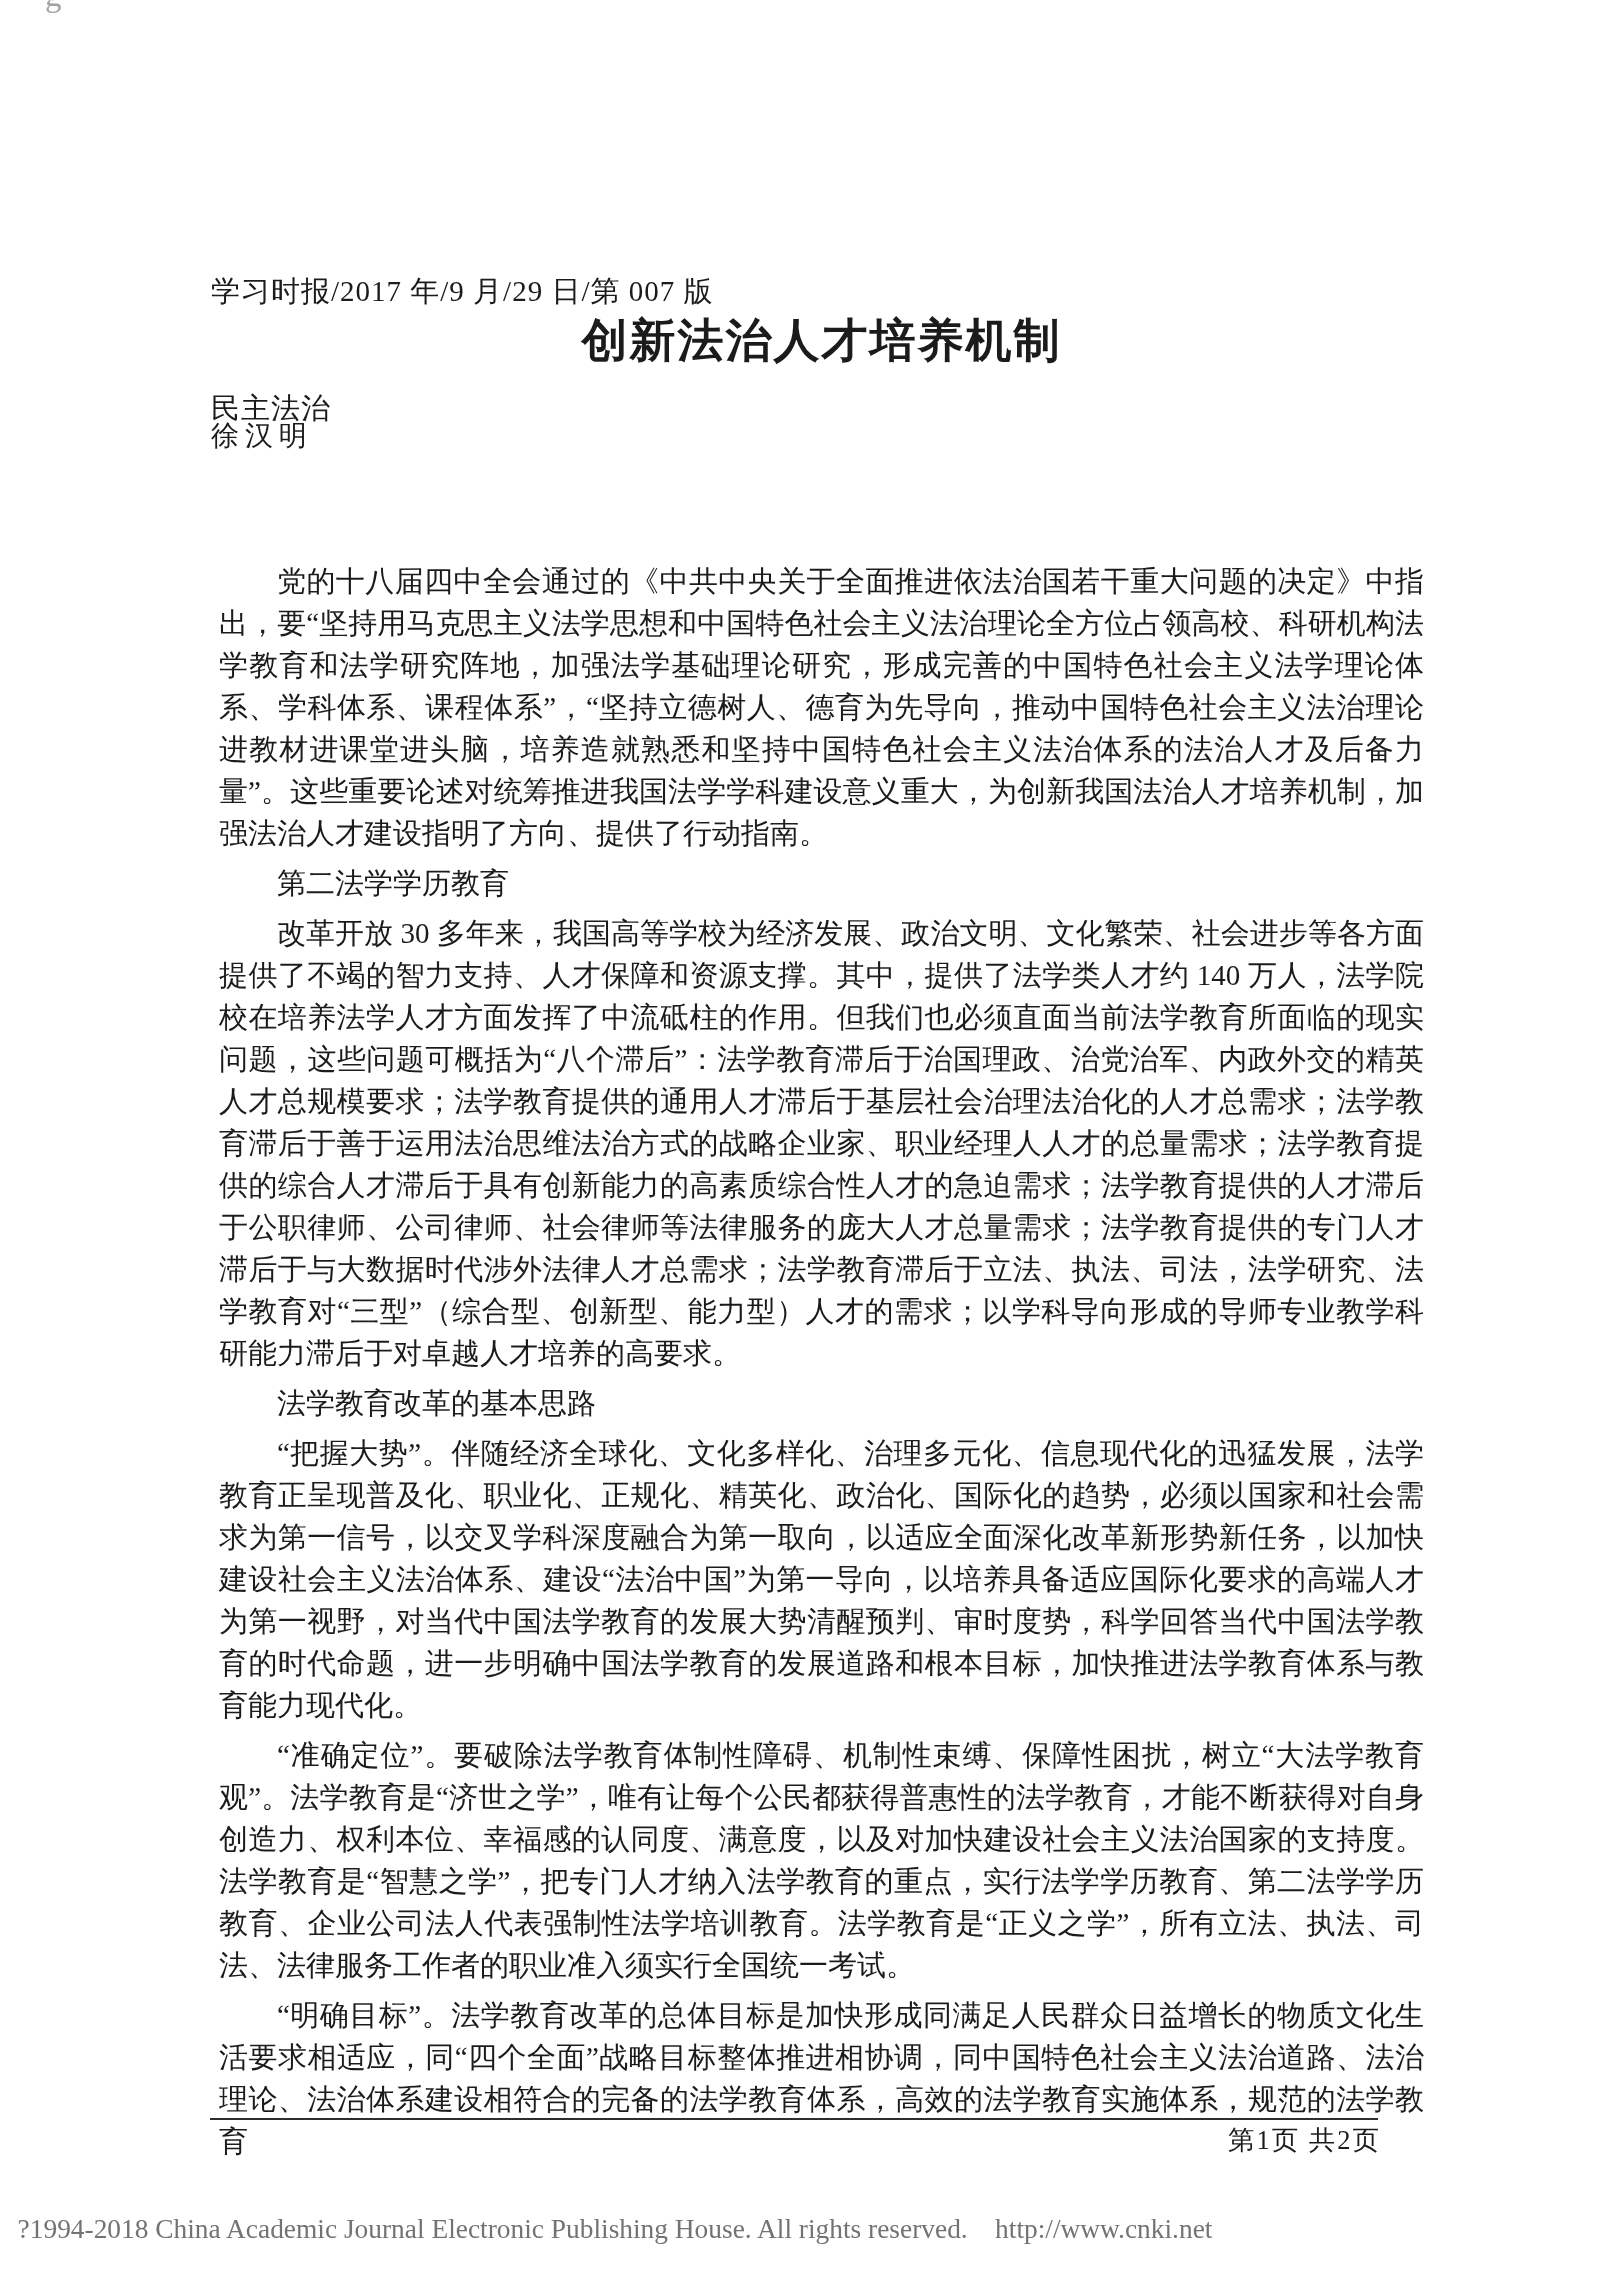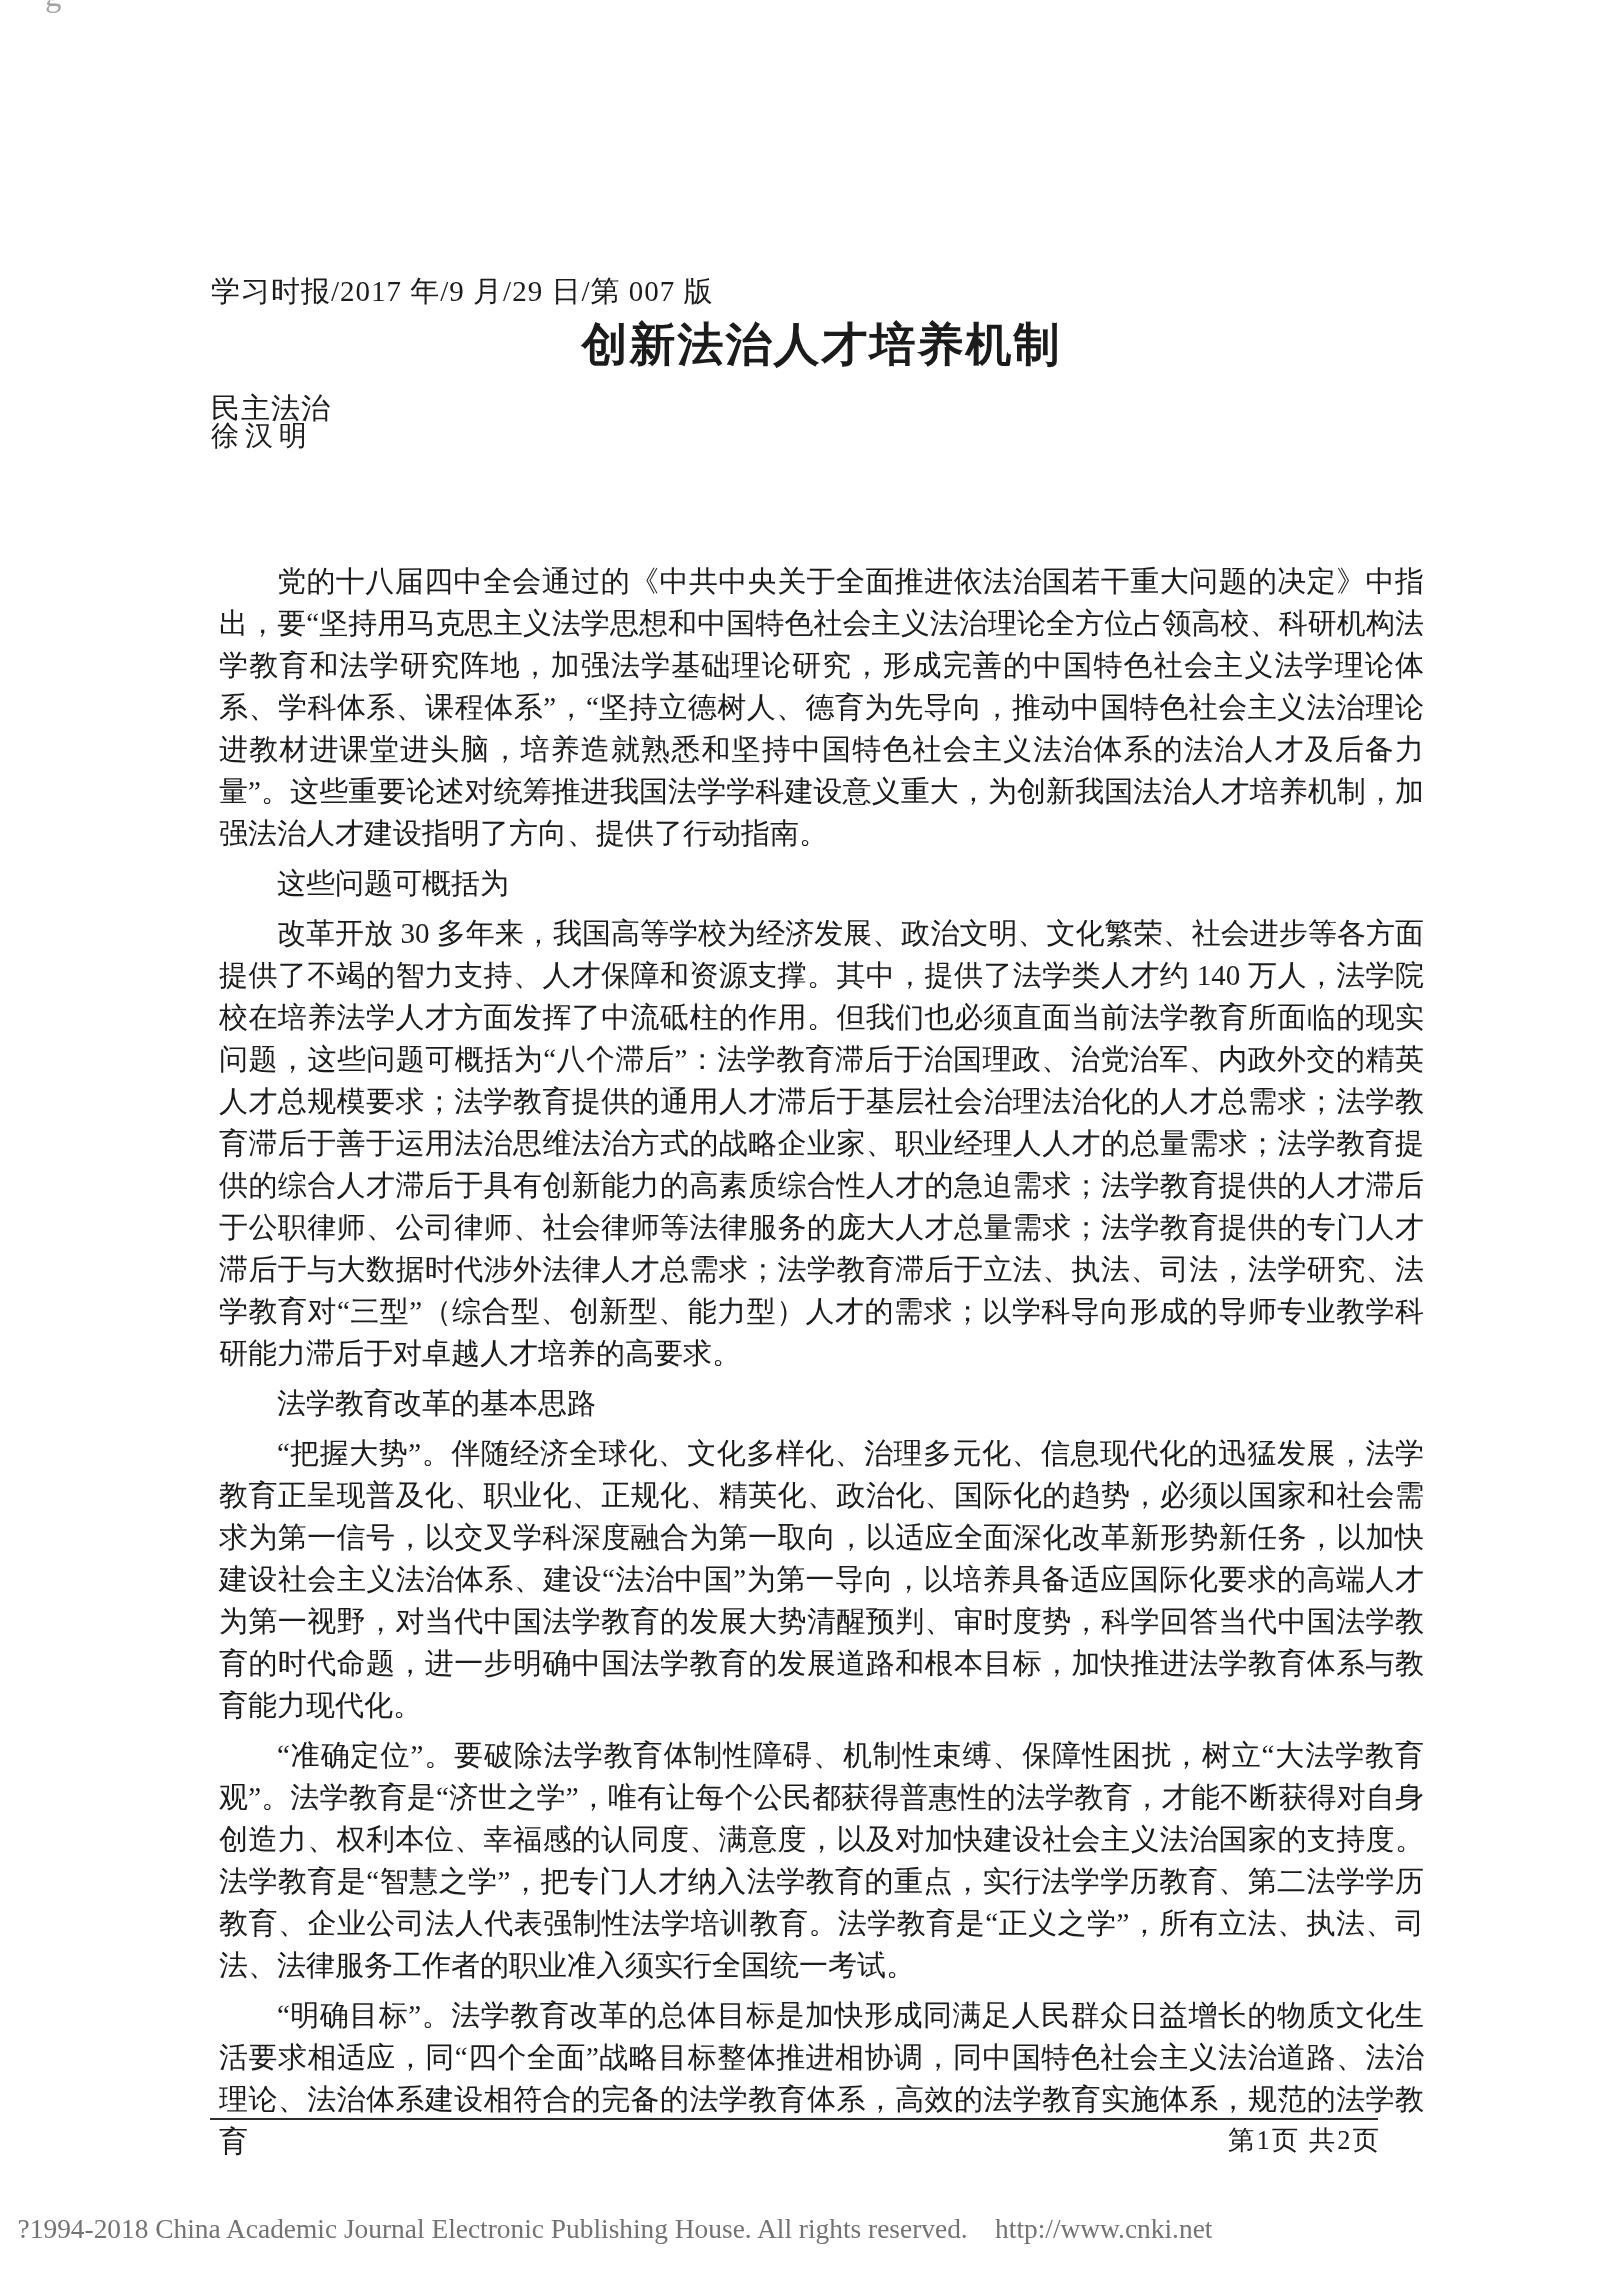--- a/index.html
+++ b/index.html
@@ -37,20 +37,21 @@
     position: absolute;
     left: 211px;
     top: 314px;
     width: 1221px;
     margin: 0;
     text-align: center;
     font-size: 46px;
     line-height: 61px;
     font-weight: 700;
     letter-spacing: 2px;
+    font-family: Liberation Mono, monospace;
   }
   .author {
     position: absolute;
     left: 211px;
     top: 416px;
     width: 1221px;
     text-align: left;
     font-size: 28px;
     line-height: 39px;
     letter-spacing: 5.9px;
@@ -109,21 +110,21 @@
     <div>学习时报/2017 年/9 月/29 日/第 007 版</div>
     <div>民主法治</div>
   </div>
 
   <h1 class="title">创新法治人才培养机制</h1>
 
   <div class="author">徐汉明</div>
 
   <div class="body">
     <p>党的十八届四中全会通过的《中共中央关于全面推进依法治国若干重大问题的决定》中指出，要“坚持用马克思主义法学思想和中国特色社会主义法治理论全方位占领高校、科研机构法学教育和法学研究阵地，加强法学基础理论研究，形成完善的中国特色社会主义法学理论体系、学科体系、课程体系”，“坚持立德树人、德育为先导向，推动中国特色社会主义法治理论进教材进课堂进头脑，培养造就熟悉和坚持中国特色社会主义法治体系的法治人才及后备力量”。这些重要论述对统筹推进我国法学学科建设意义重大，为创新我国法治人才培养机制，加强法治人才建设指明了方向、提供了行动指南。</p>
-    <p class="subhead">这些问题可概括为</p>
+    <p class="subhead">第二法学学历教育</p>
     <p>改革开放 30 多年来，我国高等学校为经济发展、政治文明、文化繁荣、社会进步等各方面提供了不竭的智力支持、人才保障和资源支撑。其中，提供了法学类人才约 140 万人，法学院校在培养法学人才方面发挥了中流砥柱的作用。但我们也必须直面当前法学教育所面临的现实问题，这些问题可概括为“八个滞后”：法学教育滞后于治国理政、治党治军、内政外交的精英人才总规模要求；法学教育提供的通用人才滞后于基层社会治理法治化的人才总需求；法学教育滞后于善于运用法治思维法治方式的战略企业家、职业经理人人才的总量需求；法学教育提供的综合人才滞后于具有创新能力的高素质综合性人才的急迫需求；法学教育提供的人才滞后于公职律师、公司律师、社会律师等法律服务的庞大人才总量需求；法学教育提供的专门人才滞后于与大数据时代涉外法律人才总需求；法学教育滞后于立法、执法、司法，法学研究、法学教育对“三型”（综合型、创新型、能力型）人才的需求；以学科导向形成的导师专业教学科研能力滞后于对卓越人才培养的高要求。</p>
     <p class="subhead">法学教育改革的基本思路</p>
     <p>“把握大势”。伴随经济全球化、文化多样化、治理多元化、信息现代化的迅猛发展，法学教育正呈现普及化、职业化、正规化、精英化、政治化、国际化的趋势，必须以国家和社会需求为第一信号，以交叉学科深度融合为第一取向，以适应全面深化改革新形势新任务，以加快建设社会主义法治体系、建设“法治中国”为第一导向，以培养具备适应国际化要求的高端人才为第一视野，对当代中国法学教育的发展大势清醒预判、审时度势，科学回答当代中国法学教育的时代命题，进一步明确中国法学教育的发展道路和根本目标，加快推进法学教育体系与教育能力现代化。</p>
     <p>“准确定位”。要破除法学教育体制性障碍、机制性束缚、保障性困扰，树立“大法学教育观”。法学教育是“济世之学”，唯有让每个公民都获得普惠性的法学教育，才能不断获得对自身创造力、权利本位、幸福感的认同度、满意度，以及对加快建设社会主义法治国家的支持度。法学教育是“智慧之学”，把专门人才纳入法学教育的重点，实行法学学历教育、第二法学学历教育、企业公司法人代表强制性法学培训教育。法学教育是“正义之学”，所有立法、执法、司法、法律服务工作者的职业准入须实行全国统一考试。</p>
     <p>“明确目标”。法学教育改革的总体目标是加快形成同满足人民群众日益增长的物质文化生活要求相适应，同“四个全面”战略目标整体推进相协调，同中国特色社会主义法治道路、法治理论、法治体系建设相符合的完备的法学教育体系，高效的法学教育实施体系，规范的法学教育</p>
   </div>
 
   <div class="rule"></div>
 
   <div class="pagenum">第1页 共2页</div>

